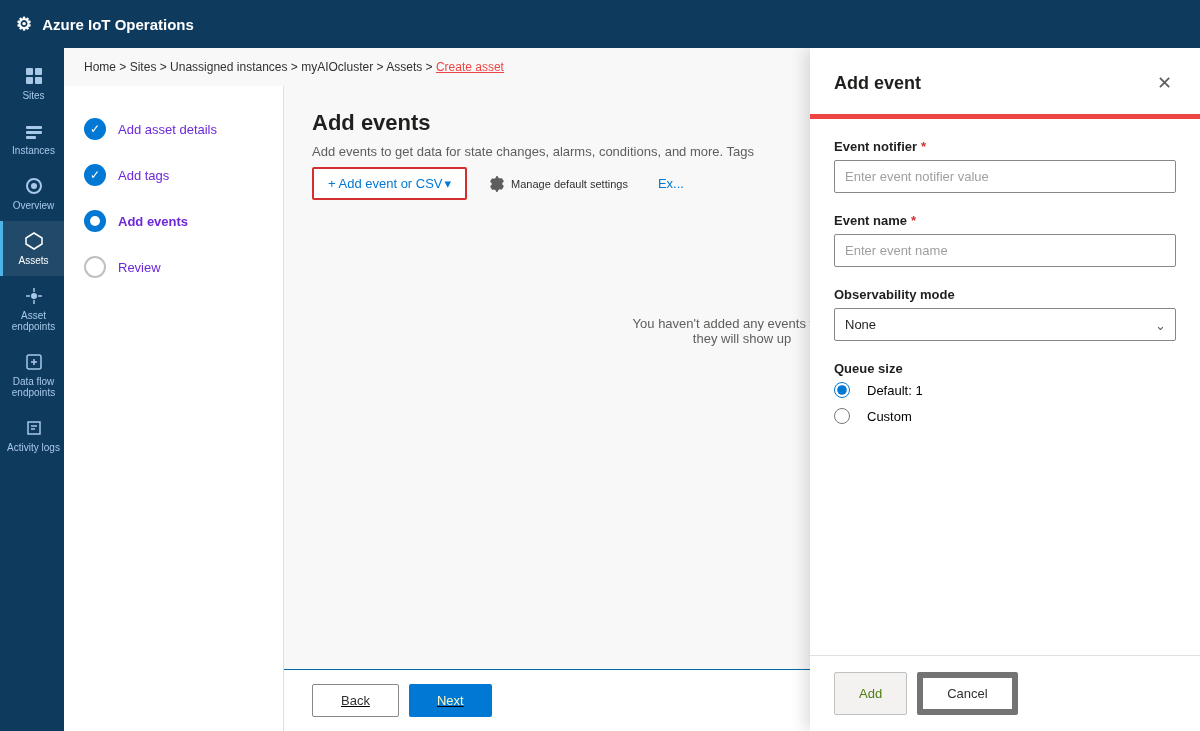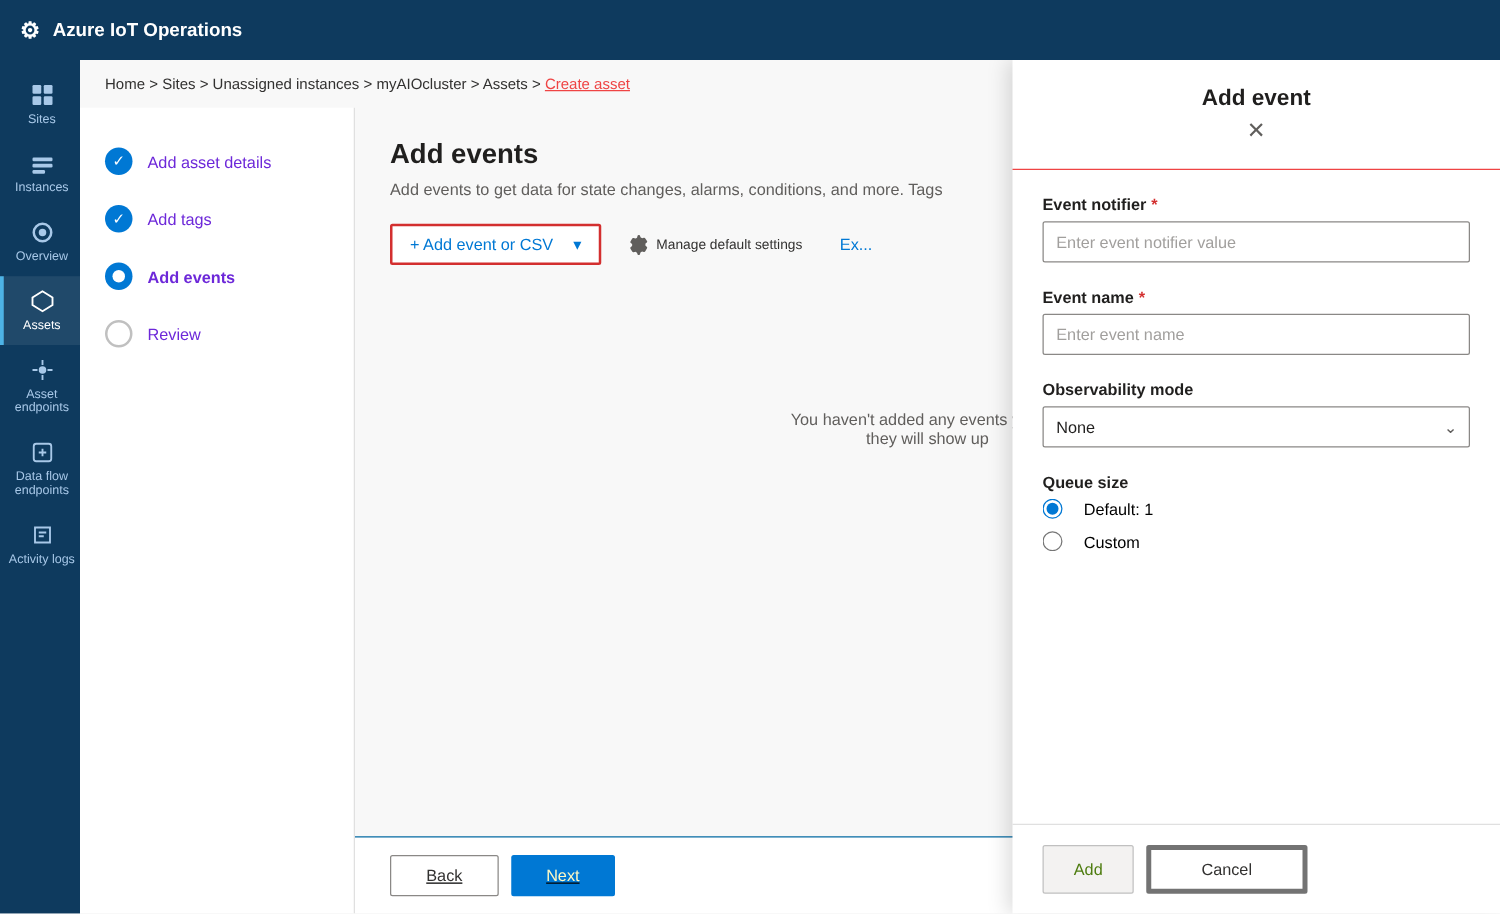--- a/index.html
+++ b/index.html
@@ -147,34 +147,34 @@
     }
     .panel-title {
       font-size: 22px;
       font-weight: 600;
       color: #201f1e;
       margin-bottom: 8px;
     }
     .panel-description {
       font-size: 13px;
       color: #605e5c;
-      margin-bottom: 20px;
+      margin-bottom: 8px;
     }
 
     
     .panel-toolbar {
       display: flex;
       align-items: center;
       gap: 8px;
       margin-bottom: 16px;
     }
     .btn-add-event {
       display: flex;
       align-items: center;
-      gap: 16px;
+      gap: 2px;
       border: 2px solid #d32f2f;
       background: white;
       color: #0078d4;
       padding: 7px 14px;
       cursor: pointer;
       font-size: 13px;
       font-weight: 500;
       border-radius: 2px;
     }
     .btn-manage {
@@ -227,25 +227,24 @@
       width: 390px;
       height: 100%;
       background: white;
       box-shadow: -4px 0 16px rgba(0,0,0,0.15);
       display: flex;
       flex-direction: column;
       z-index: 100;
     }
     .side-panel-header {
       padding: 20px 24px 16px;
-      border-bottom: 1px solid #ef4444;
+      border-bottom: 5px solid #ef4444;
       display: flex;
       justify-content: space-between;
       align-items: center;
-      flex-direction: column;
     }
     .side-panel-title {
       font-size: 18px;
       font-weight: 600;
       color: #201f1e;
     }
     .close-btn {
       background: none;
       border: none;
       cursor: pointer;
@@ -340,22 +339,22 @@
     .btn-add-panel {
       padding: 8px 24px;
       border: 1px solid #c0c0c0;
       background: #f3f2f1;
       color: #4d7c0f;
       cursor: not-allowed;
       font-size: 13px;
       border-radius: 2px;
     }
     .btn-cancel-panel {
-      padding: 8px 40px;
-      border: 4px solid #737373;
+      padding: 8px 24px;
+      border: 6px solid #737373;
       background: white;
       color: #323130;
       cursor: pointer;
       font-size: 13px;
       border-radius: 2px;
     }
 
     .checkmark {
       font-size: 12px;
     }

